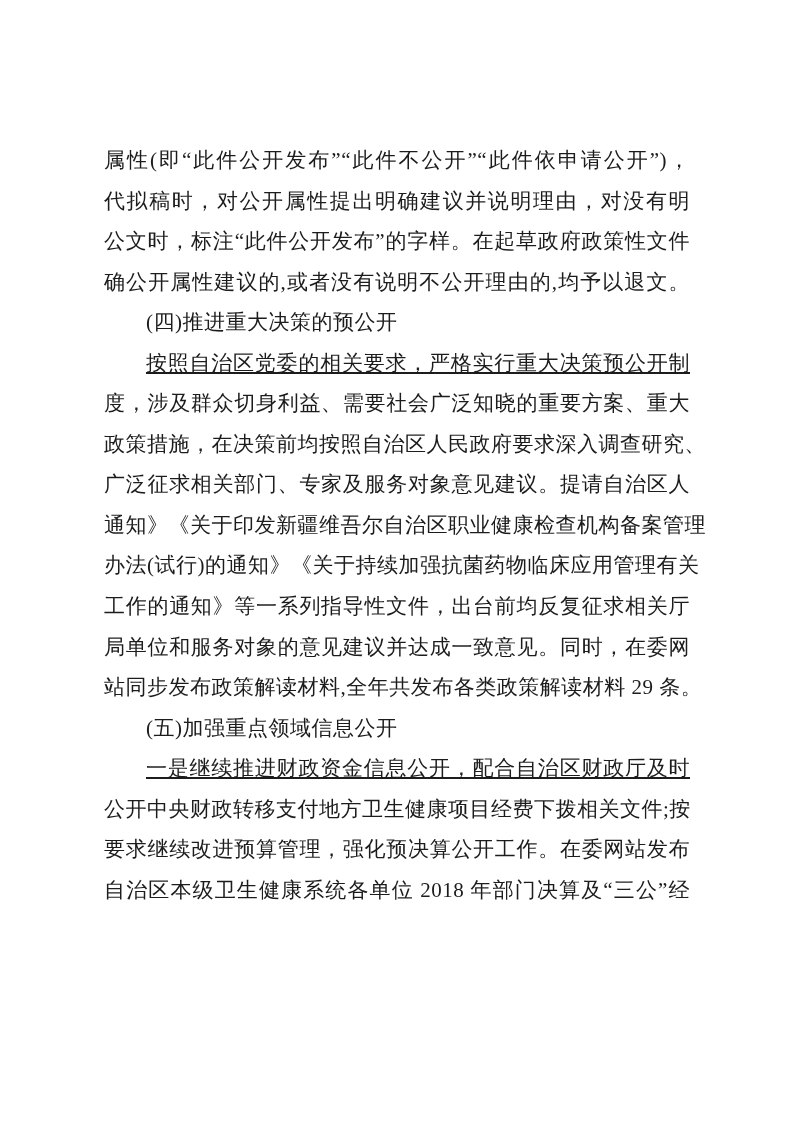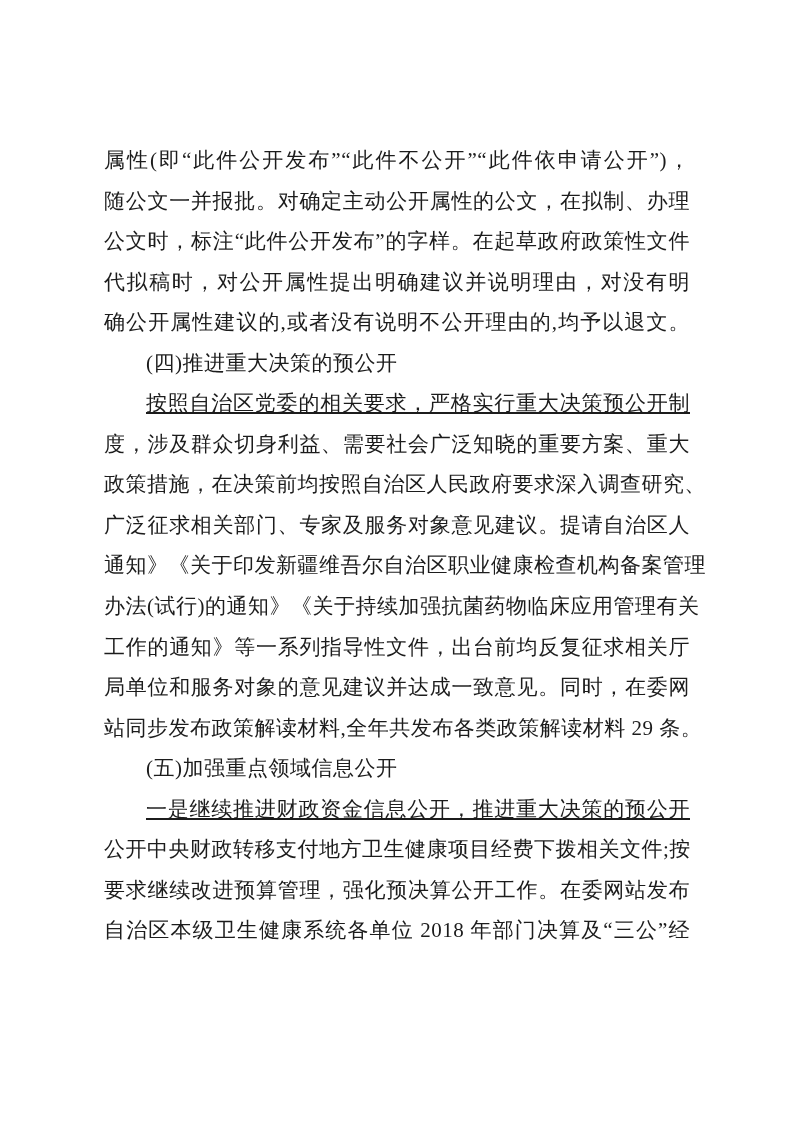--- a/index.html
+++ b/index.html
@@ -42,33 +42,32 @@
     text-indent: 42px;
     text-decoration: underline;
   }
 </style>
 </head>
 <body>
 
 <div class="page">
   <div class="textblock">
     <div class="line">属性(即“此件公开发布”“此件不公开”“此件依申请公开”)，</div>
-    <div class="line">随公文一并报批。对确定主动公开属性的公文，在拟制、办理</div>
+    <div class="line">代拟稿时，对公开属性提出明确建议并说明理由，对没有明</div>
     <div class="line">公文时，标注“此件公开发布”的字样。在起草政府政策性文件</div>
-    <div class="line">代拟稿时，对公开属性提出明确建议并说明理由，对没有明</div>
     <div class="line">确公开属性建议的,或者没有说明不公开理由的,均予以退文。</div>
     <div class="line heading">(四)推进重大决策的预公开</div>
     <div class="line indent">按照自治区党委的相关要求，严格实行重大决策预公开制</div>
     <div class="line">度，涉及群众切身利益、需要社会广泛知晓的重要方案、重大</div>
     <div class="line">政策措施，在决策前均按照自治区人民政府要求深入调查研究、</div>
     <div class="line">广泛征求相关部门、专家及服务对象意见建议。提请自治区人</div>
     <div class="line">通知》《关于印发新疆维吾尔自治区职业健康检查机构备案管理</div>
     <div class="line">办法(试行)的通知》《关于持续加强抗菌药物临床应用管理有关</div>
     <div class="line">工作的通知》等一系列指导性文件，出台前均反复征求相关厅</div>
     <div class="line">局单位和服务对象的意见建议并达成一致意见。同时，在委网</div>
     <div class="line">站同步发布政策解读材料,全年共发布各类政策解读材料 29 条。</div>
     <div class="line heading">(五)加强重点领域信息公开</div>
-    <div class="line indent">一是继续推进财政资金信息公开，推进重大决策的预公开</div>
+    <div class="line indent">一是继续推进财政资金信息公开，配合自治区财政厅及时</div>
     <div class="line">公开中央财政转移支付地方卫生健康项目经费下拨相关文件;按</div>
     <div class="line">要求继续改进预算管理，强化预决算公开工作。在委网站发布</div>
     <div class="line">自治区本级卫生健康系统各单位 2018 年部门决算及“三公”经</div>
   </div>
 </div>
 
 </body></html>

